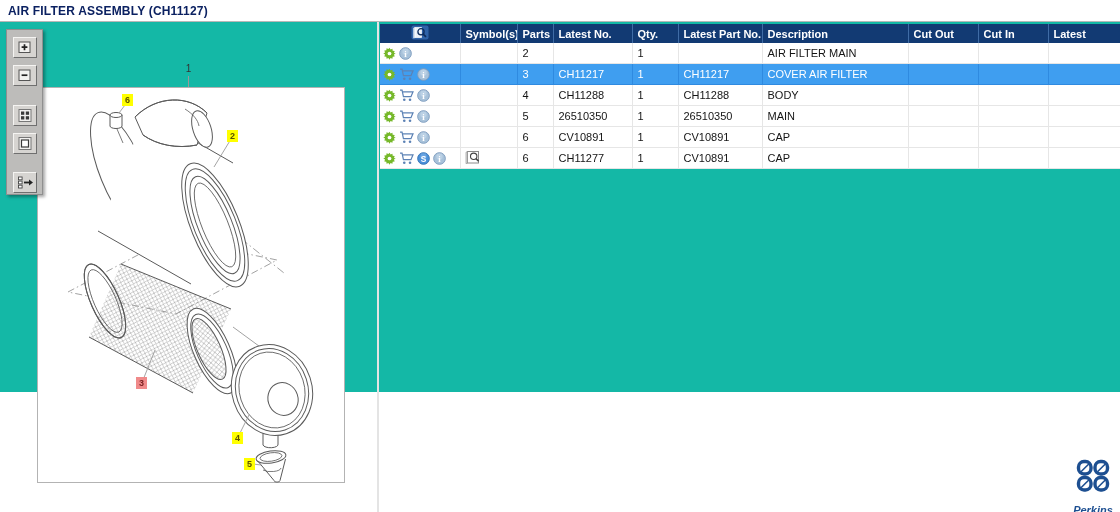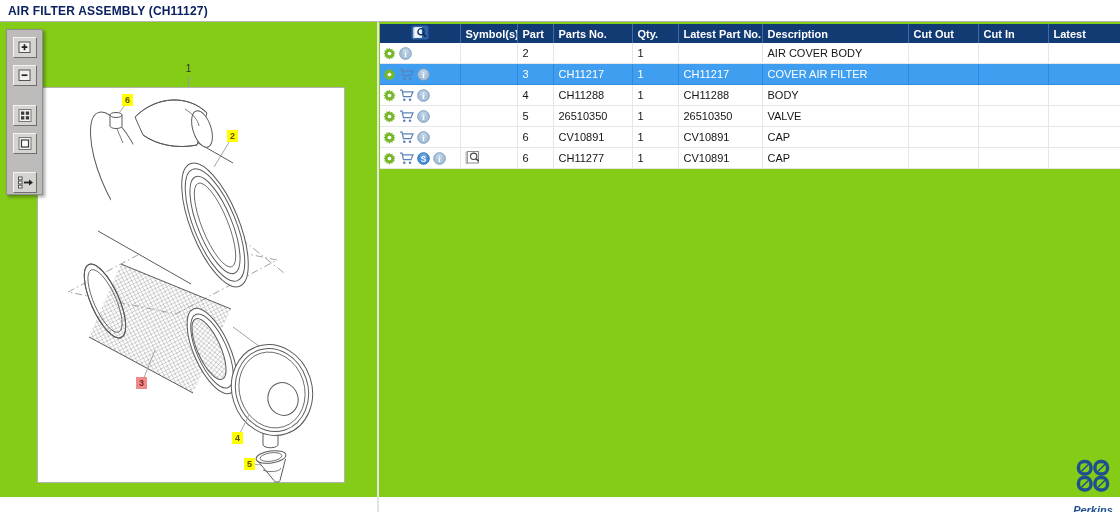--- a/index.html
+++ b/index.html
@@ -1,18 +1,18 @@
 <!DOCTYPE html>
 <html><head>
 <meta charset="utf-8">
 <style>
   * { margin:0; padding:0; box-sizing:border-box; }
   html,body { width:1120px; height:512px; background:#fff; overflow:hidden;
               font-family:"Liberation Sans", sans-serif; }
-  #app { position:relative; width:1120px; height:497px; background:#84cc16; }
+  #app { position:relative; width:1120px; height:392px; background:#14b8a6; }
 
   
   .title-bar { position:absolute; left:0; top:0; width:1120px; height:21px; background:#fff; }
   .title-text { position:absolute; left:8px; top:4px; font-size:12px; font-weight:bold; color:#0b2161; letter-spacing:.2px; }
   .title-rule { position:absolute; left:0; top:21px; width:1120px; height:1px; background:#b7b7b7; }
 
   
   .pane-divider { position:absolute; left:377px; top:22px; width:2px; height:490px; background:#e4e4e4; }
   .diagram-box { position:absolute; left:37px; top:87px; width:308px; height:396px; border:1px solid #b3b3b3; background:#fff; }
   .diagram-svg { position:absolute; left:37px; top:87px; }
@@ -204,22 +204,22 @@
               <svg width="18" height="15" viewBox="0 0 18 15">
                 <rect x="0.5" y="0.5" width="17" height="14" rx="2" fill="#2e62a8"></rect>
                 <path d="M4 2.5 L10.5 2.5 L10.5 12.5 L4 12.5 Z" fill="#eaf1f9" stroke="#fff" stroke-width="0.7"></path>
                 <path d="M4 2.5 L2.6 3.1 L2.6 13.1 L4 12.5 Z" fill="#c9d6e6" stroke="#fff" stroke-width="0.5"></path>
                 <circle cx="10" cy="6.8" r="3.1" fill="none" stroke="#0e2d5e" stroke-width="1.3"></circle>
                 <line x1="12.2" y1="9.1" x2="15" y2="11.9" stroke="#0e2d5e" stroke-width="1.7"></line>
               </svg>
             </span>
           </th>
           <th>Symbol(s)</th>
-          <th>Part</th>
-          <th>Parts No.</th>
+          <th>Parts</th>
+          <th>Latest No.</th>
           <th>Qty.</th>
           <th>Latest Part No.</th>
           <th>Description</th>
           <th>Cut Out</th>
           <th>Cut In</th>
           <th>Latest</th>
         </tr>
       </thead>
       <tbody>
           <tr>
@@ -238,21 +238,21 @@
                     <text x="7" y="10.4" font-size="9.5" font-weight="bold" fill="#fff" text-anchor="middle" font-family="Liberation Serif, serif">i</text>
                   </svg>
                 </span>
               </span>
             </td>
             <td style="padding: 0px;"></td>
             <td>2</td>
             <td></td>
             <td>1</td>
             <td></td>
-            <td>AIR COVER BODY</td>
+            <td>AIR FILTER MAIN</td>
             <td></td>
             <td></td>
             <td></td>
           </tr>
           <tr class="selected">
             <td class="c-actions">
               <span class="cell-icons">
                 <span class="row-icon">
                   <svg width="13" height="13" viewBox="0 0 16 16">
                     <path d="M8 1l1.3 2.1 2.3-.9.3 2.5 2.5.3-.9 2.3L15.6 8l-2.1 1.3.9 2.3-2.5.3-.3 2.5-2.3-.9L8 15.6l-1.3-2.1-2.3.9-.3-2.5-2.5-.3.9-2.3L.4 8l2.1-1.3-.9-2.3 2.5-.3.3-2.5 2.3.9z" fill="#76b82a"></path>
@@ -343,21 +343,21 @@
                     <text x="7" y="10.4" font-size="9.5" font-weight="bold" fill="#fff" text-anchor="middle" font-family="Liberation Serif, serif">i</text>
                   </svg>
                 </span>
               </span>
             </td>
             <td style="padding: 0px;"></td>
             <td>5</td>
             <td>26510350</td>
             <td>1</td>
             <td>26510350</td>
-            <td>VALVE</td>
+            <td>MAIN</td>
             <td></td>
             <td></td>
             <td></td>
           </tr>
           <tr>
             <td class="c-actions">
               <span class="cell-icons">
                 <span class="row-icon">
                   <svg width="13" height="13" viewBox="0 0 16 16">
                     <path d="M8 1l1.3 2.1 2.3-.9.3 2.5 2.5.3-.9 2.3L15.6 8l-2.1 1.3.9 2.3-2.5.3-.3 2.5-2.3-.9L8 15.6l-1.3-2.1-2.3.9-.3-2.5-2.5-.3.9-2.3L.4 8l2.1-1.3-.9-2.3 2.5-.3.3-2.5 2.3.9z" fill="#76b82a"></path>

